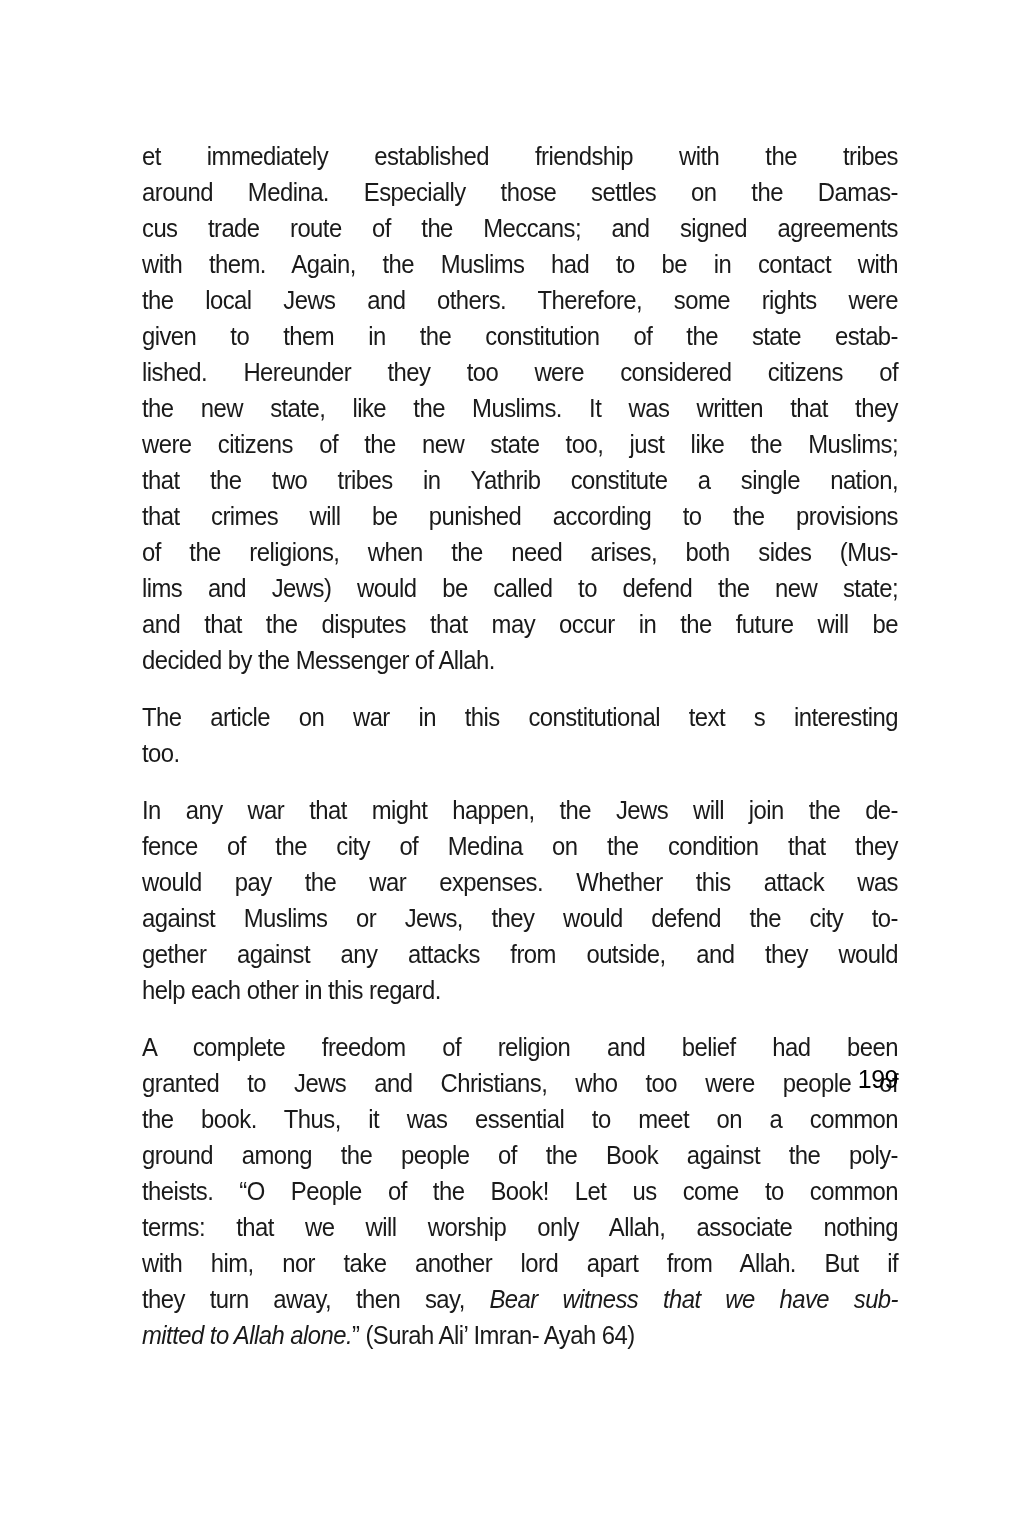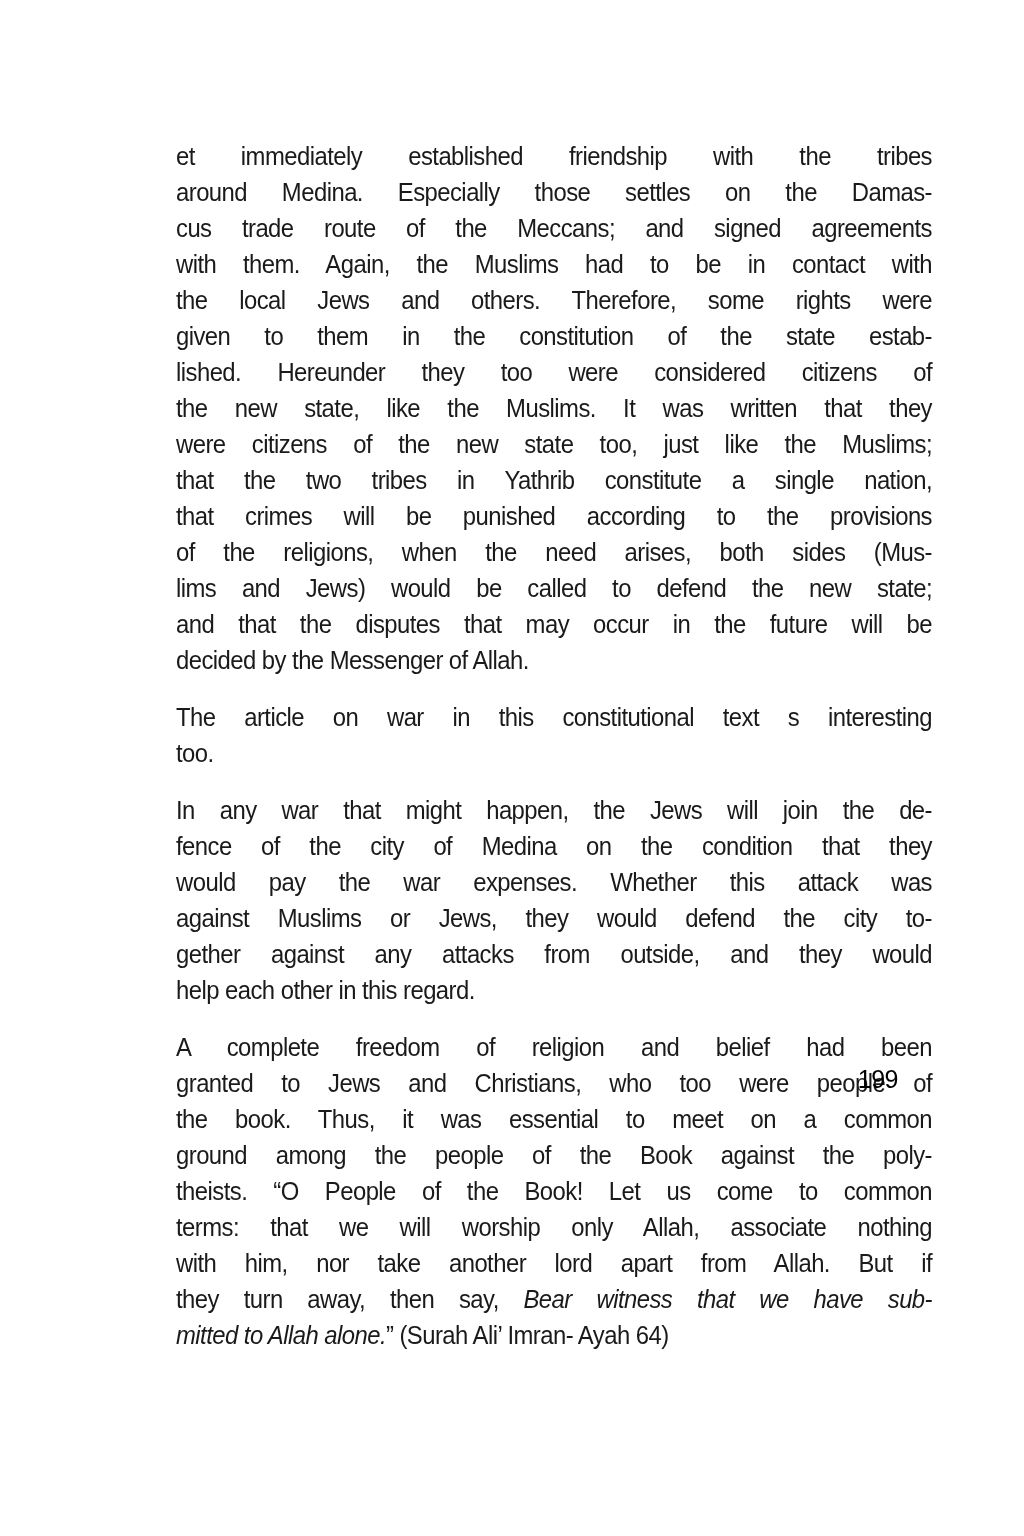--- a/index.html
+++ b/index.html
@@ -12,21 +12,20 @@
       height: 1536px;
       position: relative;
       overflow: hidden;
       color: #1a1a1a;
     }
     .page {
       position: absolute;
       left: 142px;
       top: 138px;
       width: 756px;
-      margin-left: 34px;
     }
     .para {
       margin: 0 0 21px 0;
       font-family: "Liberation Sans", sans-serif;
       font-size: 26.5px;
       line-height: 36px;
       text-align: justify;
       letter-spacing: -0.6px;
       word-spacing: 0px;
       font-stretch: condensed;

